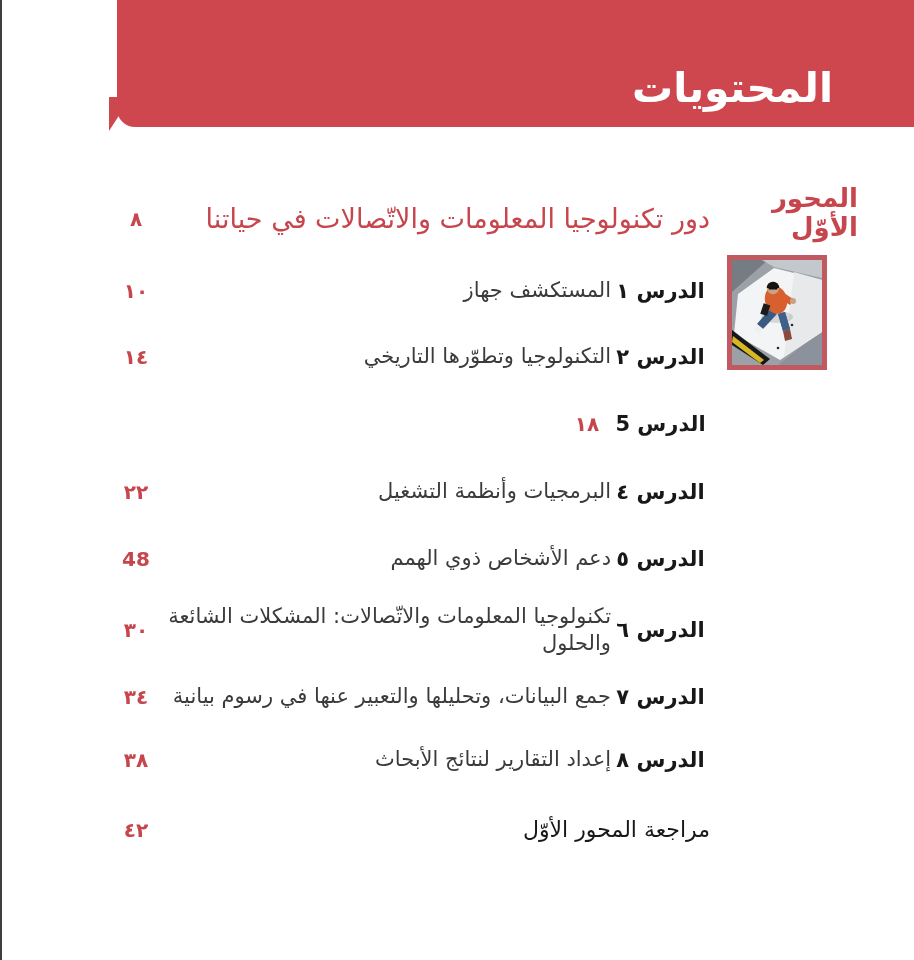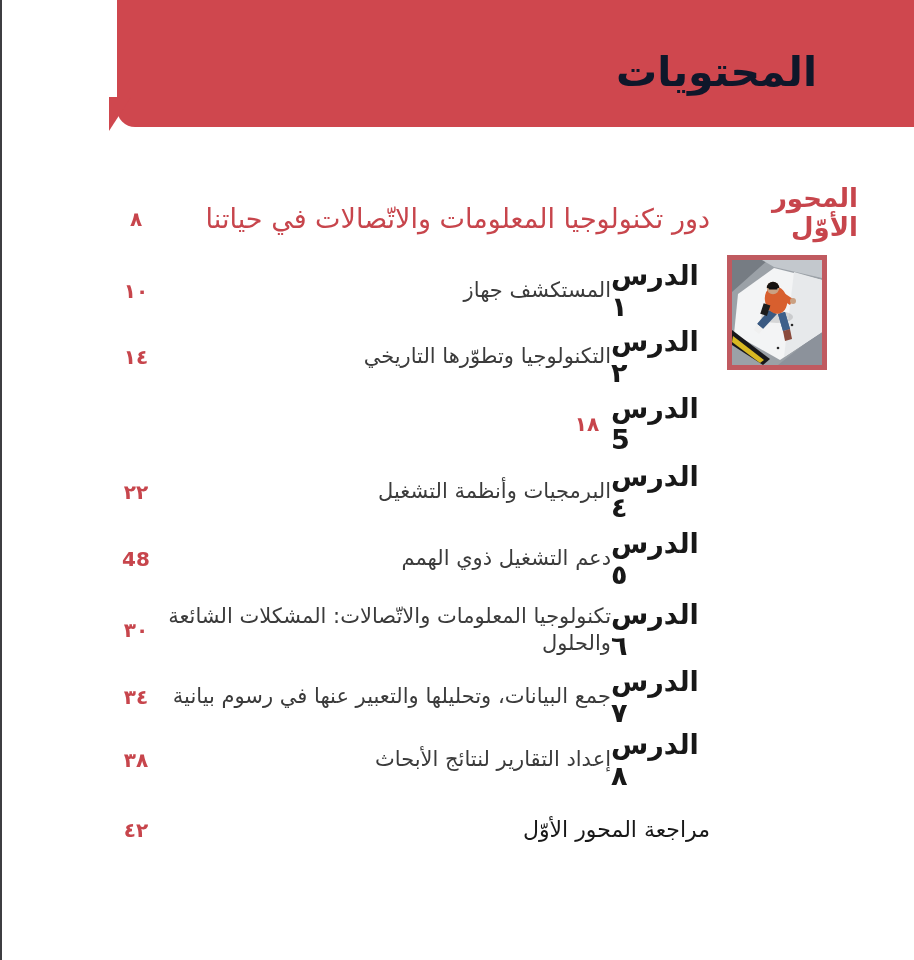--- a/index.html
+++ b/index.html
@@ -16,21 +16,21 @@
     border-radius:0 0 0 18px;
     display:flex;align-items:flex-end;justify-content:flex-start;
     padding:0 81px 18px 0;box-sizing:border-box;
   }
   .banner::after{ 
     content:"";position:absolute;left:-8px;bottom:-4px;width:0;height:0;
     border-top:34px solid var(--banner-red,#cf474e);
     border-right:22px solid transparent;
   }
   .banner h1{
-    margin:16px;color:#0f172a;font-size:41px;font-weight:bold;line-height:1;
+    margin:0;color:#ffffff;font-size:41px;font-weight:bold;line-height:1;
     letter-spacing:0;
   }
 
   
   .unit-label{
     position:absolute;top:184px;right:56px;text-align:right;
     color:var(--accent-red,#c7454c);font-weight:bold;font-size:26px;line-height:29px;
   }
 
   
@@ -38,21 +38,21 @@
     position:absolute;top:255px;right:87px;width:100px;height:115px;margin:0;
     border:5px solid var(--photo-border,#c05a60);box-sizing:border-box;background:#9ba1a7;
   }
   .thumb svg{display:block;width:100%;height:100%;}
 
   
   .trow{
     position:absolute;right:204px;left:112px;
     display:flex;align-items:center;transform:translateY(-50%);
   }
-  .trow .lbl{flex:none;width:99px;font-weight:bold;font-size:27px;color:#181818;text-align:left;}
+  .trow .lbl{flex:none;width:99px;font-weight:bold;font-size:21px;color:#181818;text-align:center;}
   .trow .ttl{flex:1;font-weight:normal;font-size:21px;color:#3b3b3b;line-height:1.3;white-space:pre-line;text-align:right;}
   .trow .pg{flex:none;width:48px;text-align:center;font-weight:bold;font-size:20px;color:var(--accent-red,#c7454c);}
   .trow.head .ttl{color:var(--accent-red,#c7454c);font-size:27px;}
   .trow.review .ttl{color:#181818;font-size:22px;}
 
   .r-head{top:219px;}
   .r0{top:291px;} .r1{top:357px;} .r2{top:424px;} .r3{top:492px;}
   .r4{top:559px;} .r5{top:630px;} .r6{top:697px;} .r7{top:760px;}
   .r-review{top:830px;}
 </style>
@@ -122,21 +122,21 @@
     <div class="lbl">الدرس 5</div>
     <div class="pg">١٨</div>
   </div>
   <div class="trow r3">
     <div class="lbl">الدرس ٤</div>
     <div class="ttl">البرمجيات وأنظمة التشغيل</div>
     <div class="pg">٢٢</div>
   </div>
   <div class="trow r4">
     <div class="lbl">الدرس ٥</div>
-    <div class="ttl">دعم التشغيل ذوي الهمم</div>
+    <div class="ttl">دعم الأشخاص ذوي الهمم</div>
     <div class="pg">48</div>
   </div>
   <div class="trow r5">
     <div class="lbl">الدرس ٦</div>
     <div class="ttl">تكنولوجيا المعلومات والاتّصالات: المشكلات الشائعة
 والحلول</div>
     <div class="pg">٣٠</div>
   </div>
   <div class="trow r6">
     <div class="lbl">الدرس ٧</div>

